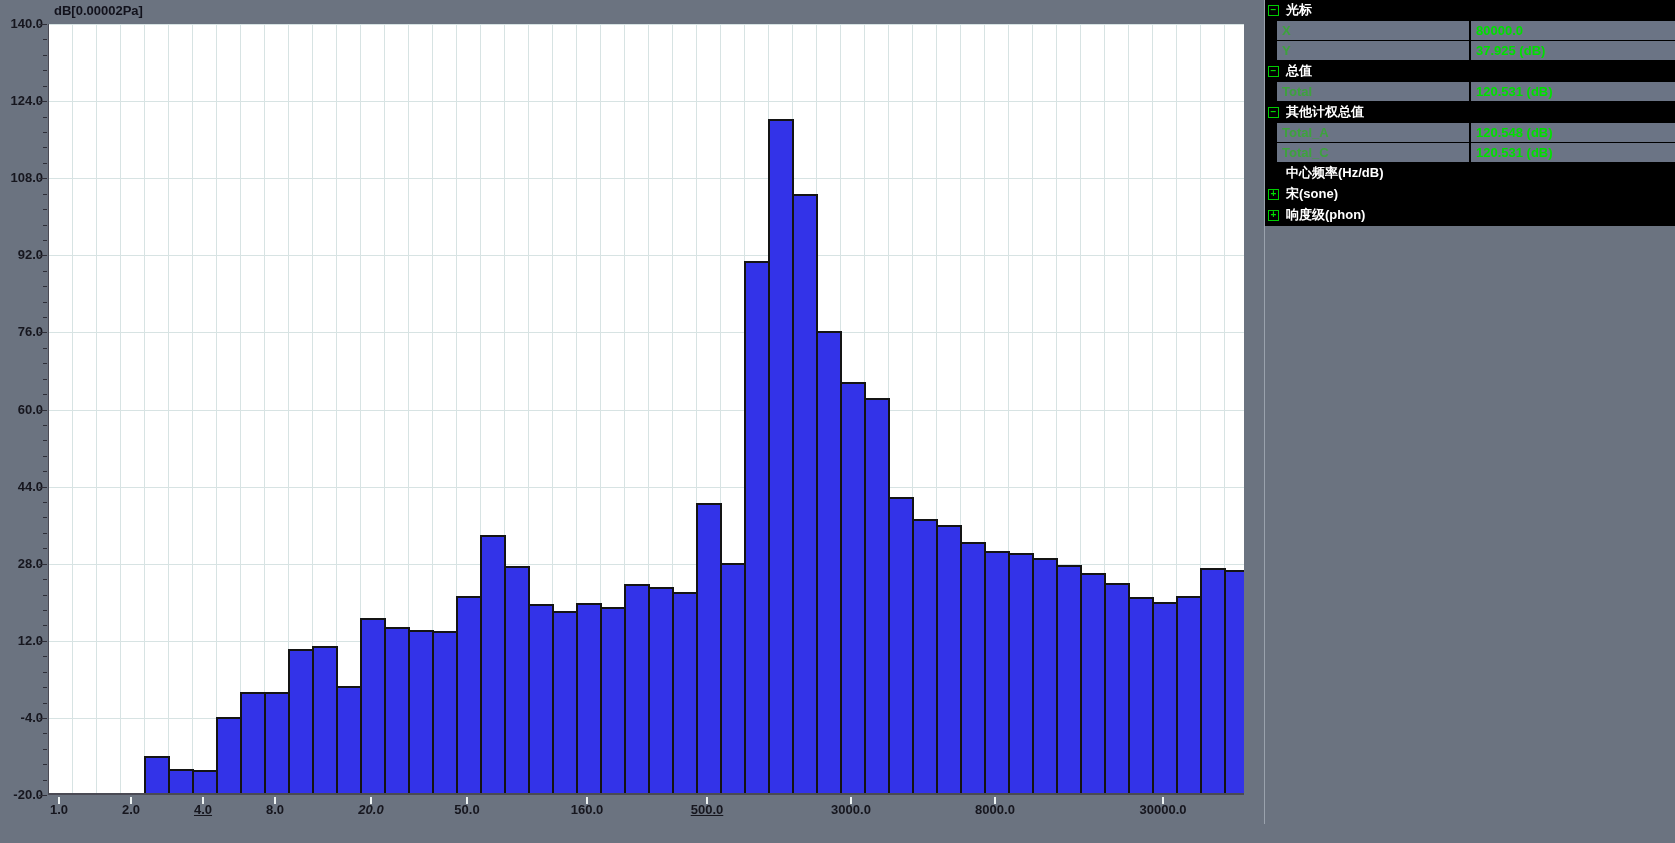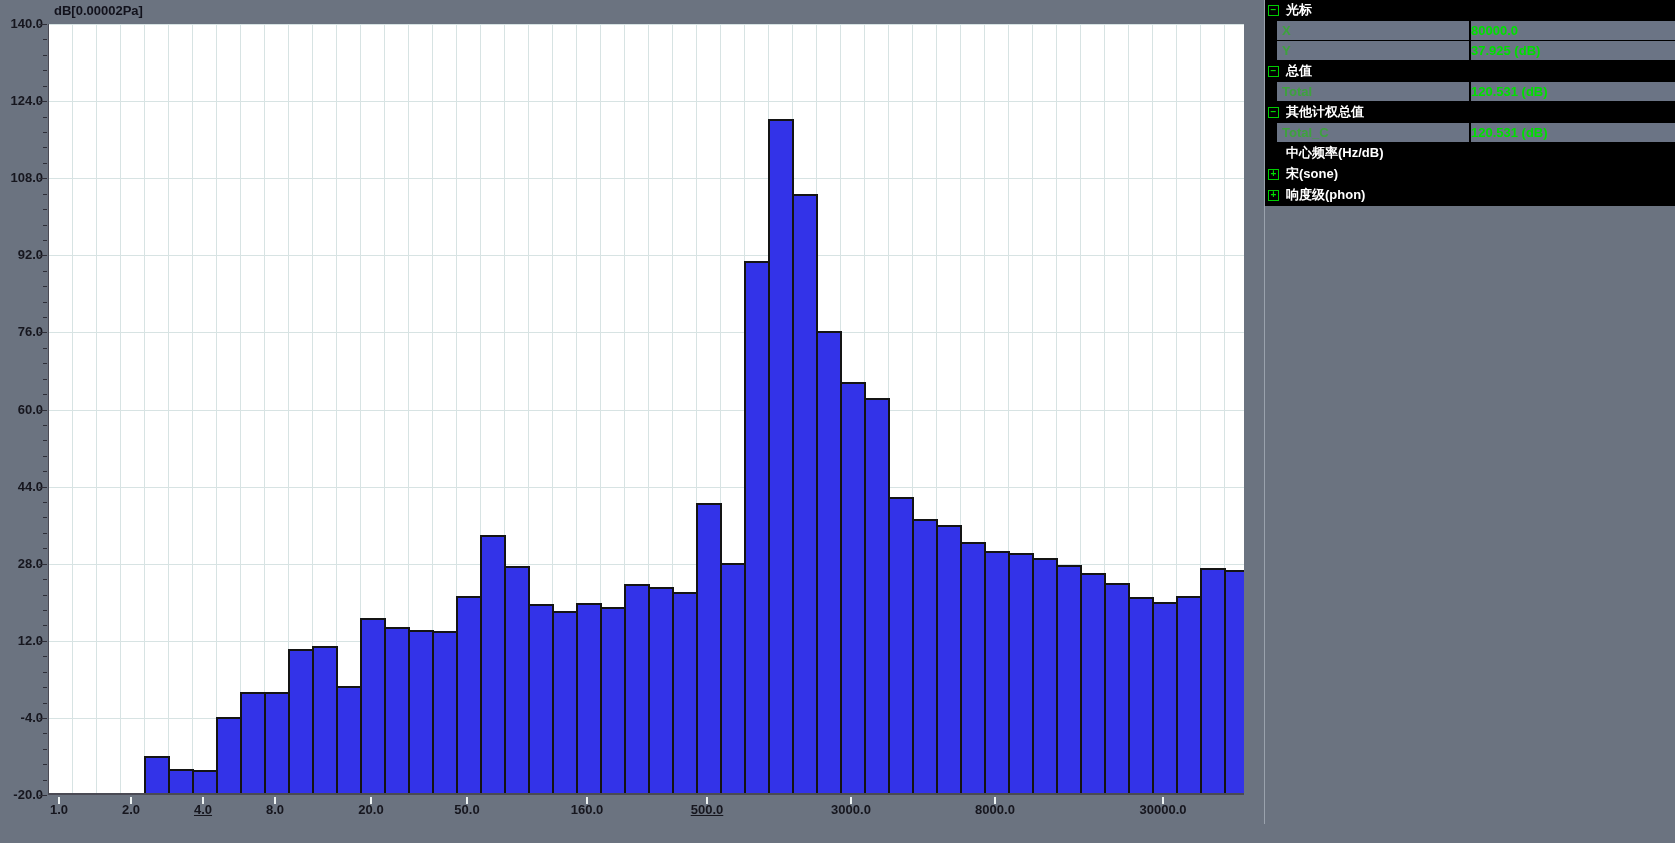--- a/index.html
+++ b/index.html
@@ -27,21 +27,21 @@
   .prow-header { height:20px; display:flex; align-items:center; background:#000000; margin-bottom:1px; }
   .expand-box { width:11px; height:11px; margin-left:3px; margin-right:7px; background:#000;
                 border:1px solid #00cc00; color:#00dd00; font-size:10px; line-height:8px;
                 text-align:center; font-weight:bold; }
   .expand-spacer { width:21px; }
   .prow-header .hlabel { color:#ffffff; font-weight:bold; font-size:13px; }
   .prow-kv { height:19px; display:flex; margin-left:12px; margin-bottom:1px; }
   .kcell { width:192px; background:#6b7485; color:#3da33d; font-weight:bold; font-size:13px;
            line-height:19px; padding-left:5px; margin-right:2px; }
   .vcell { flex:1; background:#6b7485; color:#00e000; font-weight:bold; font-size:13px;
-           line-height:19px; }
+           line-height:19px; padding-left:5px; }
   #panel-filler { flex:1; background:#6b7380; }
 
   
   #status-bar { position:absolute; left:0; top:824px; width:1675px; height:19px; background:#efefef;
                 border-top:1px solid #ffffff; }
   .seg { position:absolute; top:1px; height:17px; background:#efefef; font-size:13px; color:#000;
          line-height:15px; padding-left:4px;
          border:1px solid #9a9a9a; border-right-color:#fdfdfd; border-bottom-color:#fdfdfd; }
   .seg.meter { background:#00e400; }
 </style>
@@ -226,21 +226,21 @@
     <div id="x-axis">
         <div class="xtick" style="left: 58px; top: 797px;"></div>
         <div class="xlab" style="left: 27px; top: 802px;">1.0</div>
         <div class="xtick" style="left: 130px; top: 797px;"></div>
         <div class="xlab" style="left: 99px; top: 802px;">2.0</div>
         <div class="xtick" style="left: 202px; top: 797px;"></div>
         <div class="xlab" style="left: 171px; top: 802px; text-decoration: underline;">4.0</div>
         <div class="xtick" style="left: 274px; top: 797px;"></div>
         <div class="xlab" style="left: 243px; top: 802px;">8.0</div>
         <div class="xtick" style="left: 370px; top: 797px;"></div>
-        <div class="xlab" style="left: 339px; top: 802px;">20.0</div>
+        <div class="xlab" style="left: 339px; top: 802px; font-style: italic;">20.0</div>
         <div class="xtick" style="left: 466px; top: 797px;"></div>
         <div class="xlab" style="left: 435px; top: 802px;">50.0</div>
         <div class="xtick" style="left: 586px; top: 797px;"></div>
         <div class="xlab" style="left: 555px; top: 802px;">160.0</div>
         <div class="xtick" style="left: 706px; top: 797px;"></div>
         <div class="xlab" style="left: 675px; top: 802px; text-decoration: underline;">500.0</div>
         <div class="xtick" style="left: 850px; top: 797px;"></div>
         <div class="xlab" style="left: 819px; top: 802px;">3000.0</div>
         <div class="xtick" style="left: 994px; top: 797px;"></div>
         <div class="xlab" style="left: 963px; top: 802px;">8000.0</div>
@@ -269,20 +269,24 @@
         </div>
         <div class="prow-kv">
           <div class="kcell">Total</div>
           <div class="vcell">120.531 (dB)</div>
         </div>
         <div class="prow-header">
           <div class="expand-box">−</div>
           <div class="hlabel">其他计权总值</div>
         </div>
         <div class="prow-kv">
+          <div class="kcell">Total_A</div>
+          <div class="vcell">120.548 (dB)</div>
+        </div>
+        <div class="prow-kv">
           <div class="kcell">Total_C</div>
           <div class="vcell">120.531 (dB)</div>
         </div>
         <div class="prow-header">
           <div class="expand-spacer"></div>
           <div class="hlabel">中心频率(Hz/dB)</div>
         </div>
         <div class="prow-header">
           <div class="expand-box">+</div>
           <div class="hlabel">宋(sone)</div>

